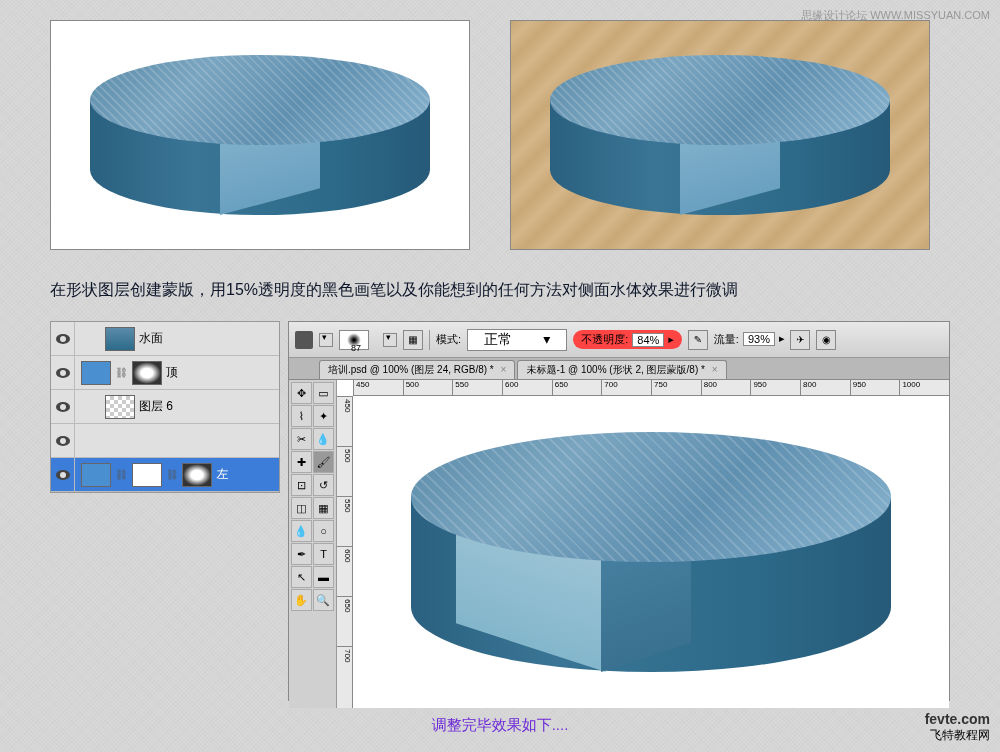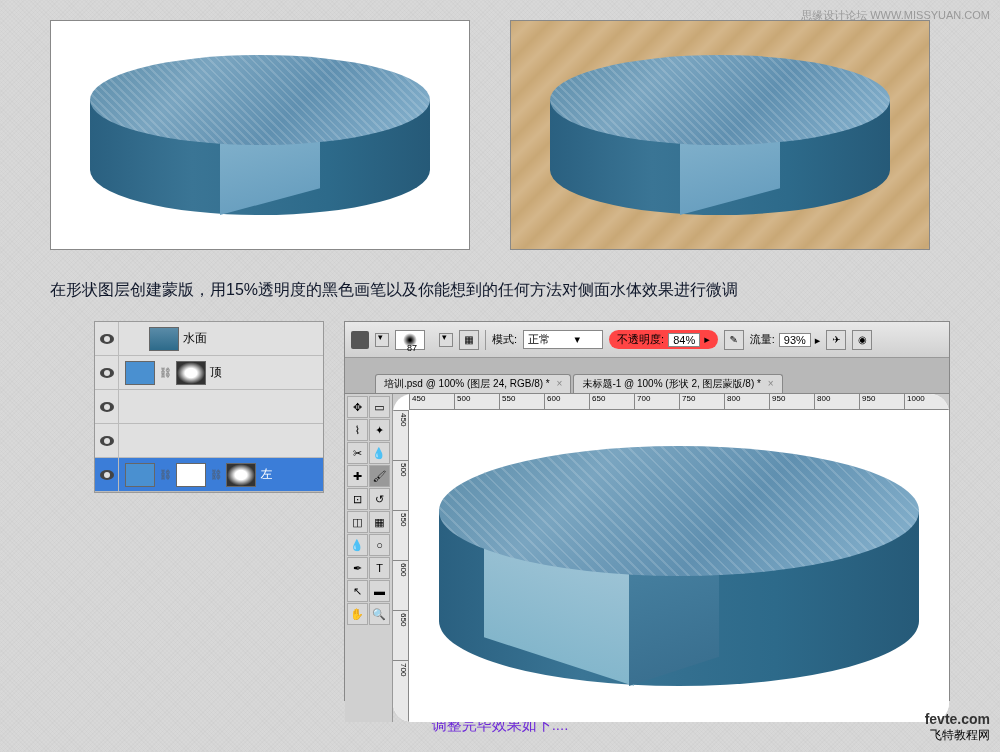--- a/index.html
+++ b/index.html
@@ -103,24 +103,23 @@
     }
     
     .instruction {
       padding: 20px 50px;
       font-size: 16px;
       color: #0f172a;
     }
     
     .bottom-section {
       display: flex;
-      gap: 20px;
+      gap: 8px;
       padding: 0 50px;
       align-items: flex-start;
-      margin-left: 44px;
     }
     
     
     .layers-panel {
       width: 230px;
       background: #e8e8e8;
       border: 1px solid #999;
       font-size: 12px;
     }
     
@@ -278,22 +277,22 @@
       background: #ddd;
       display: flex;
       align-items: center;
       justify-content: center;
       font-size: 10px;
     }
     
     .mode-select {
       border: 1px solid #888;
       background: white;
-      padding: 1px 4px;
-      font-size: 11px;
+      padding: 1px 16px;
+      font-size: 14px;
       min-width: 80px;
     }
     
     .opacity-control {
       background: #ff4444;
       border-radius: 10px;
       padding: 2px 8px;
       display: flex;
       align-items: center;
       gap: 4px;
@@ -301,26 +300,26 @@
     }
     
     .opacity-val {
       background: white;
       padding: 0 4px;
       border: 1px solid #888;
     }
     
     .flow-control {
       display: flex;
-      align-items: flex-end;
+      align-items: flex-start;
       gap: 4px;
     }
     
     .ps-tabs {
-      height: 36px;
+      height: 22px;
       background: #b8b8b8;
       border-bottom: 1px solid #888;
       display: flex;
       align-items: flex-end;
       font-size: 10px;
       padding-left: 30px;
     }
     
     .ps-tab {
       background: #d8d8d8;
@@ -356,21 +355,20 @@
       justify-content: center;
       font-size: 11px;
     }
     .tool.active { background: #999; }
     
     .ps-canvas {
       flex: 1;
       position: relative;
       background: white;
       overflow: hidden;
-      border-radius: 19px;
     }
     
     .ruler-h {
       position: absolute;
       top: 0;
       left: 16px;
       right: 0;
       height: 16px;
       background: #e8e8e8;
       border-bottom: 1px solid #888;
@@ -522,20 +520,25 @@
         <div class="thumb blue"></div>
         <span class="link-icon">⛓</span>
         <div class="fx-thumb"></div>
         <span>顶</span>
       </div>
     </div>
     <div class="layer-row">
       <div class="eye-col">
           <div class="eye-icon"></div>
         </div>
+      <div class="layer-content">
+        <div class="layer-indent"></div>
+        <div class="thumb checker"></div>
+        <span>图层 6</span>
+      </div>
     </div>
     <div class="layer-row">
       <div class="eye-col">
           <div class="eye-icon"></div>
         </div>
     </div>
     <div class="layer-row selected">
       <div class="eye-col">
           <div class="eye-icon"></div>
         </div>

